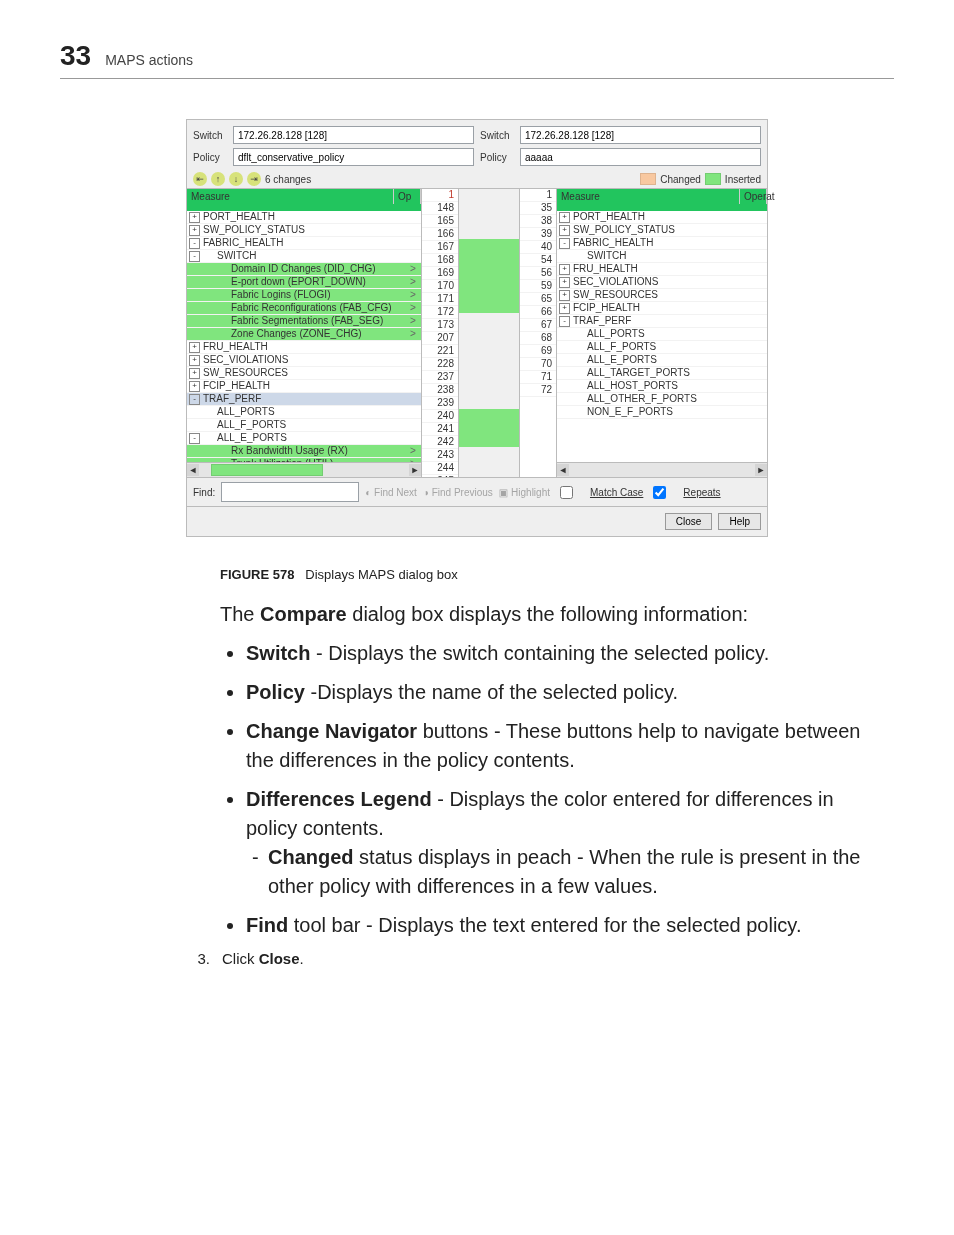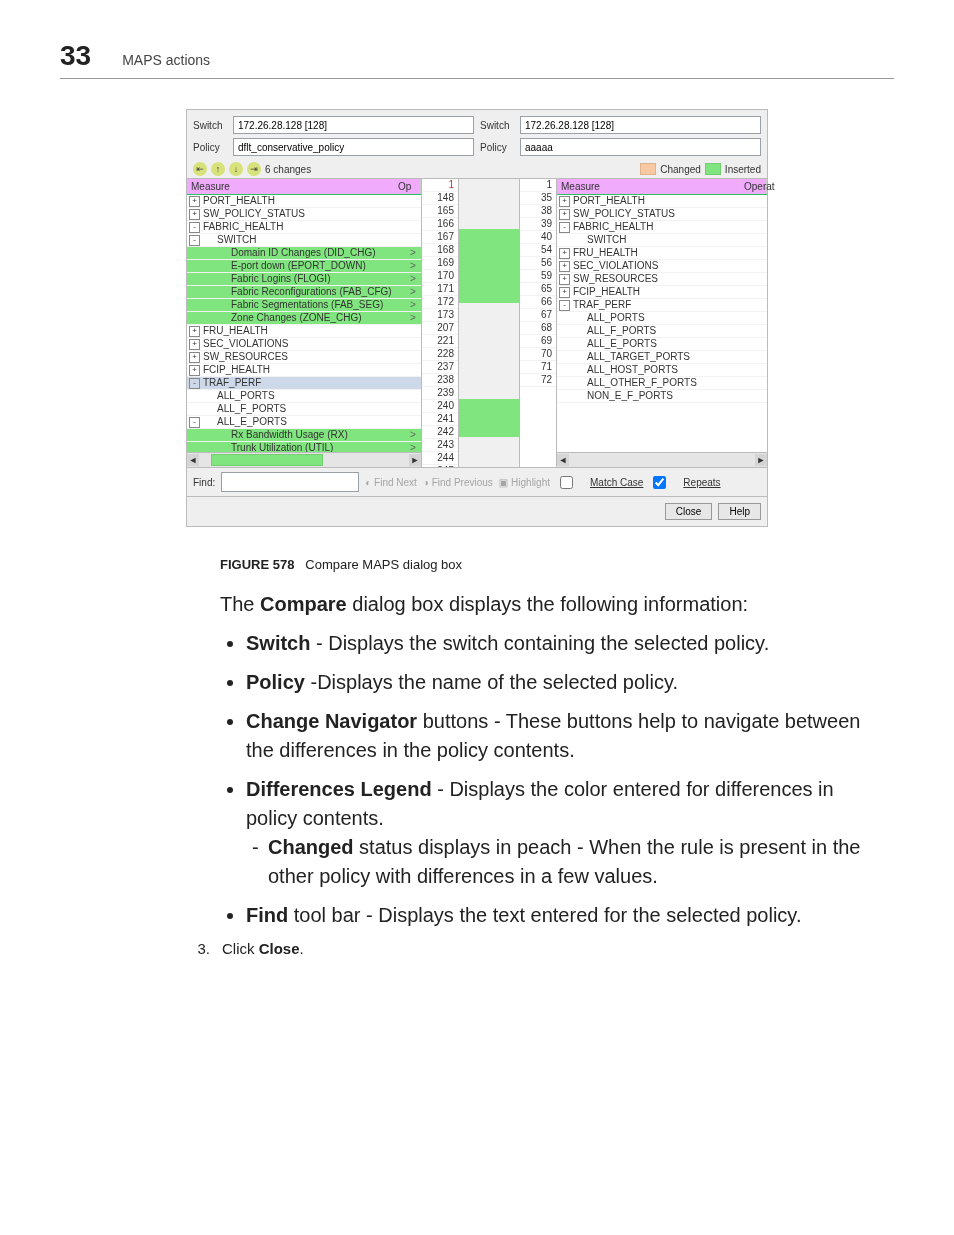--- a/index.html
+++ b/index.html
@@ -7,24 +7,24 @@
     font-size: 14px;
     color: #222;
     margin: 0;
     padding: 40px 60px;
     background: #fff;
     width: 834px;
   }
   .page-header {
     display: flex;
     align-items: baseline;
-    gap: 31px;
+    gap: 14px;
     border-bottom: 1px solid #999;
     padding-bottom: 6px;
-    margin-bottom: 30px;
+    margin-bottom: 40px;
   }
   .page-header .pgnum {
     font-size: 28px;
     font-weight: bold;
   }
   .page-header .crumb {
     font-size: 14px;
     color: #444;
   }
 
@@ -107,22 +107,22 @@
     background: #fff;
   }
   .pane-left { width: 234px; display: flex; flex-direction: column; border-right: 1px solid #bbb; }
   .pane-mid-left { width: 36px; background:#fff; border-right:1px solid #bbb; }
   .pane-gutter { width: 60px; background:#f0f0f0; border-right:1px solid #bbb; position: relative; overflow:hidden;}
   .pane-mid-right { width: 36px; background:#fff; border-right:1px solid #bbb; }
   .pane-right { flex:1; display:flex; flex-direction:column; }
 
   .tree-head {
     display: flex;
-    background: #f0abfc;
-    border-bottom: 1px solid #22c55e;
+    background: #22c55e;
+    border-bottom: 7px solid #22c55e;
     font-size: 10px;
   }
   .tree-head .th { padding: 2px 4px; border-right: 1px solid #ccc; }
   .tree-head .th:first-child { flex: 1; }
   .tree-head .th.op { width: 18px; }
 
   .tree-body {
     overflow-y: auto;
     flex: 1;
     scrollbar-width: thin;
@@ -544,21 +544,21 @@
   </div>
 
   <div class="dlg-btns">
     <button>Close</button>
     <button>Help</button>
   </div>
 </div>
 
 <div class="caption">
   <span class="capnum">FIGURE 578</span>&nbsp;&nbsp;
-  <span>Compare MAPS dialog box</span>
+  <span>Displays MAPS dialog box</span>
 </div>
 
 <div class="body-text">
   <p>
     <span>The </span><b>Compare</b><span> dialog box displays the following information:</span>
   </p>
   <ul>
     <li><b>Switch</b><span> - Displays the switch containing the selected policy.</span></li>
     <li><b>Policy</b><span> -Displays the name of the selected policy.</span></li>
     <li><b>Change Navigator</b><span> buttons - These buttons help to navigate between the differences in the policy contents.</span></li>

